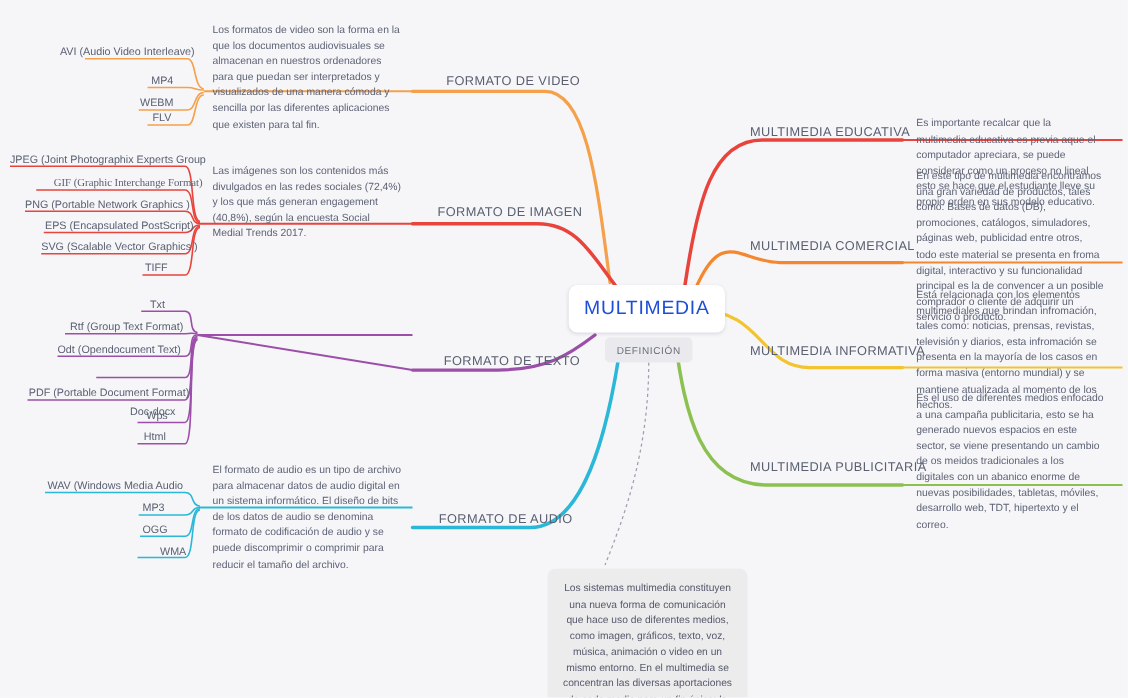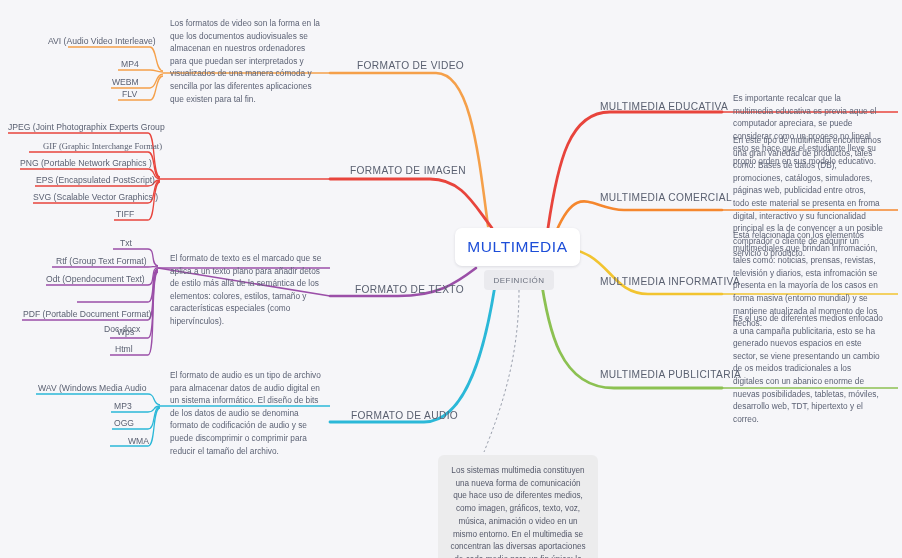--- a/index.html
+++ b/index.html
@@ -170,29 +170,29 @@
   <div class="def-box">Los sistemas multimedia constituyen una nueva forma de comunicación que hace uso de diferentes medios, como imagen, gráficos, texto, voz, música, animación o video en un mismo entorno. En el multimedia se concentran las diversas aportaciones de cada medio para un fin único: la transmisión de un concepto al usuario.</div>
 
   <div class="branch-label" style="left:357px; top:60px;">FORMATO DE VIDEO</div>
   <div class="para" style="left:170px; top:17px;">Los formatos de video son la forma en la que los documentos audiovisuales se almacenan en nuestros ordenadores para que puedan ser interpretados y visualizados de una manera cómoda y sencilla por las diferentes aplicaciones que existen para tal fin.</div>
   <div class="leaf" style="left:48px; top:36px;">AVI (Audio Video Interleave)</div>
   <div class="leaf" style="left:121px; top:59px;">MP4</div>
   <div class="leaf" style="left:112px; top:77px;">WEBM</div>
   <div class="leaf" style="left:122px; top:89px;">FLV</div>
 
   <div class="branch-label" style="left:350px; top:165px;">FORMATO DE IMAGEN</div>
+  <div class="para" style="left:170px; top:130px;">Las imágenes son los contenidos más divulgados en las redes sociales (72,4%) y los que más generan engagement (40,8%), según la encuesta Social Medial Trends 2017.</div>
   <div class="leaf" style="left:8px; top:122px;">JPEG (Joint Photographix Experts Group</div>
   <div class="leaf" style="left:43px; top:141px;font-family:Liberation Serif, serif;">GIF (Graphic Interchange Format)</div>
   <div class="leaf" style="left:20px; top:158px;">PNG (Portable Network Graphics )</div>
   <div class="leaf" style="left:36px; top:175px;">EPS (Encapsulated PostScript)</div>
   <div class="leaf" style="left:33px; top:192px;">SVG (Scalable Vector Graphics )</div>
   <div class="leaf" style="left:116px; top:209px;">TIFF</div>
 
   <div class="branch-label" style="left:355px; top:284px;">FORMATO DE TEXTO</div>
-  <div class="para" style="left:170px; top:252px;">El formato de texto es el marcado que se aplica a un texto plano para añadir detos de estilo más allá de la semántica de los elementos: colores, estilos, tamaño y características especiales (como hipervínculos).</div>
   <div class="leaf" style="left:120px; top:238px;">Txt</div>
   <div class="leaf" style="left:56px; top:256px;">Rtf (Group Text Format)</div>
   <div class="leaf" style="left:46px; top:274px;">Odt (Opendocument Text)</div>
   <div class="leaf" style="left:104px; top:291px;margin-top:33px;">Doc-docx</div>
   <div class="leaf" style="left:23px; top:309px;">PDF (Portable Document Format)</div>
   <div class="leaf" style="left:117px; top:327px;">Wps</div>
   <div class="leaf" style="left:115px; top:344px;">Html</div>
 
   <div class="branch-label" style="left:351px; top:410px;">FORMATO DE AUDIO</div>
   <div class="para" style="left:170px; top:369px;">El formato de audio es un tipo de archivo para almacenar datos de audio digital en un sistema informático. El diseño de bits de los datos de audio se denomina formato de codificación de audio y se puede discomprimir o comprimir para reducir el tamaño del archivo.</div>

